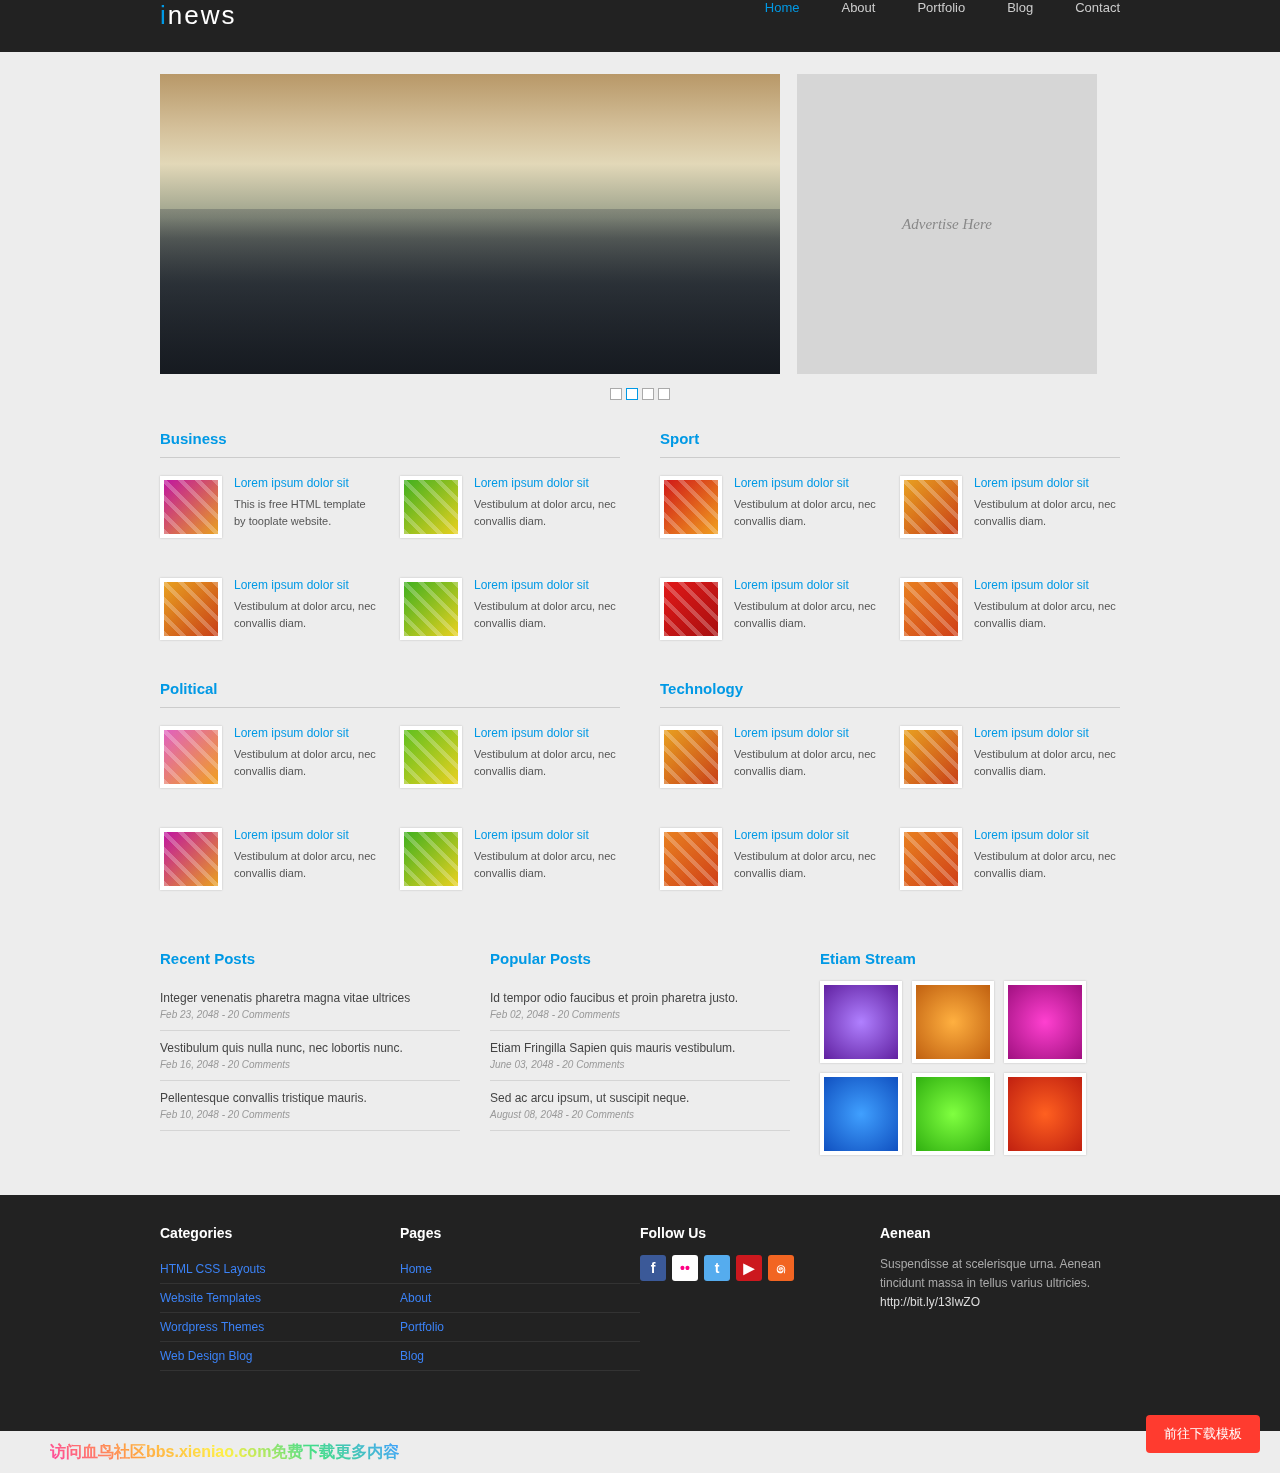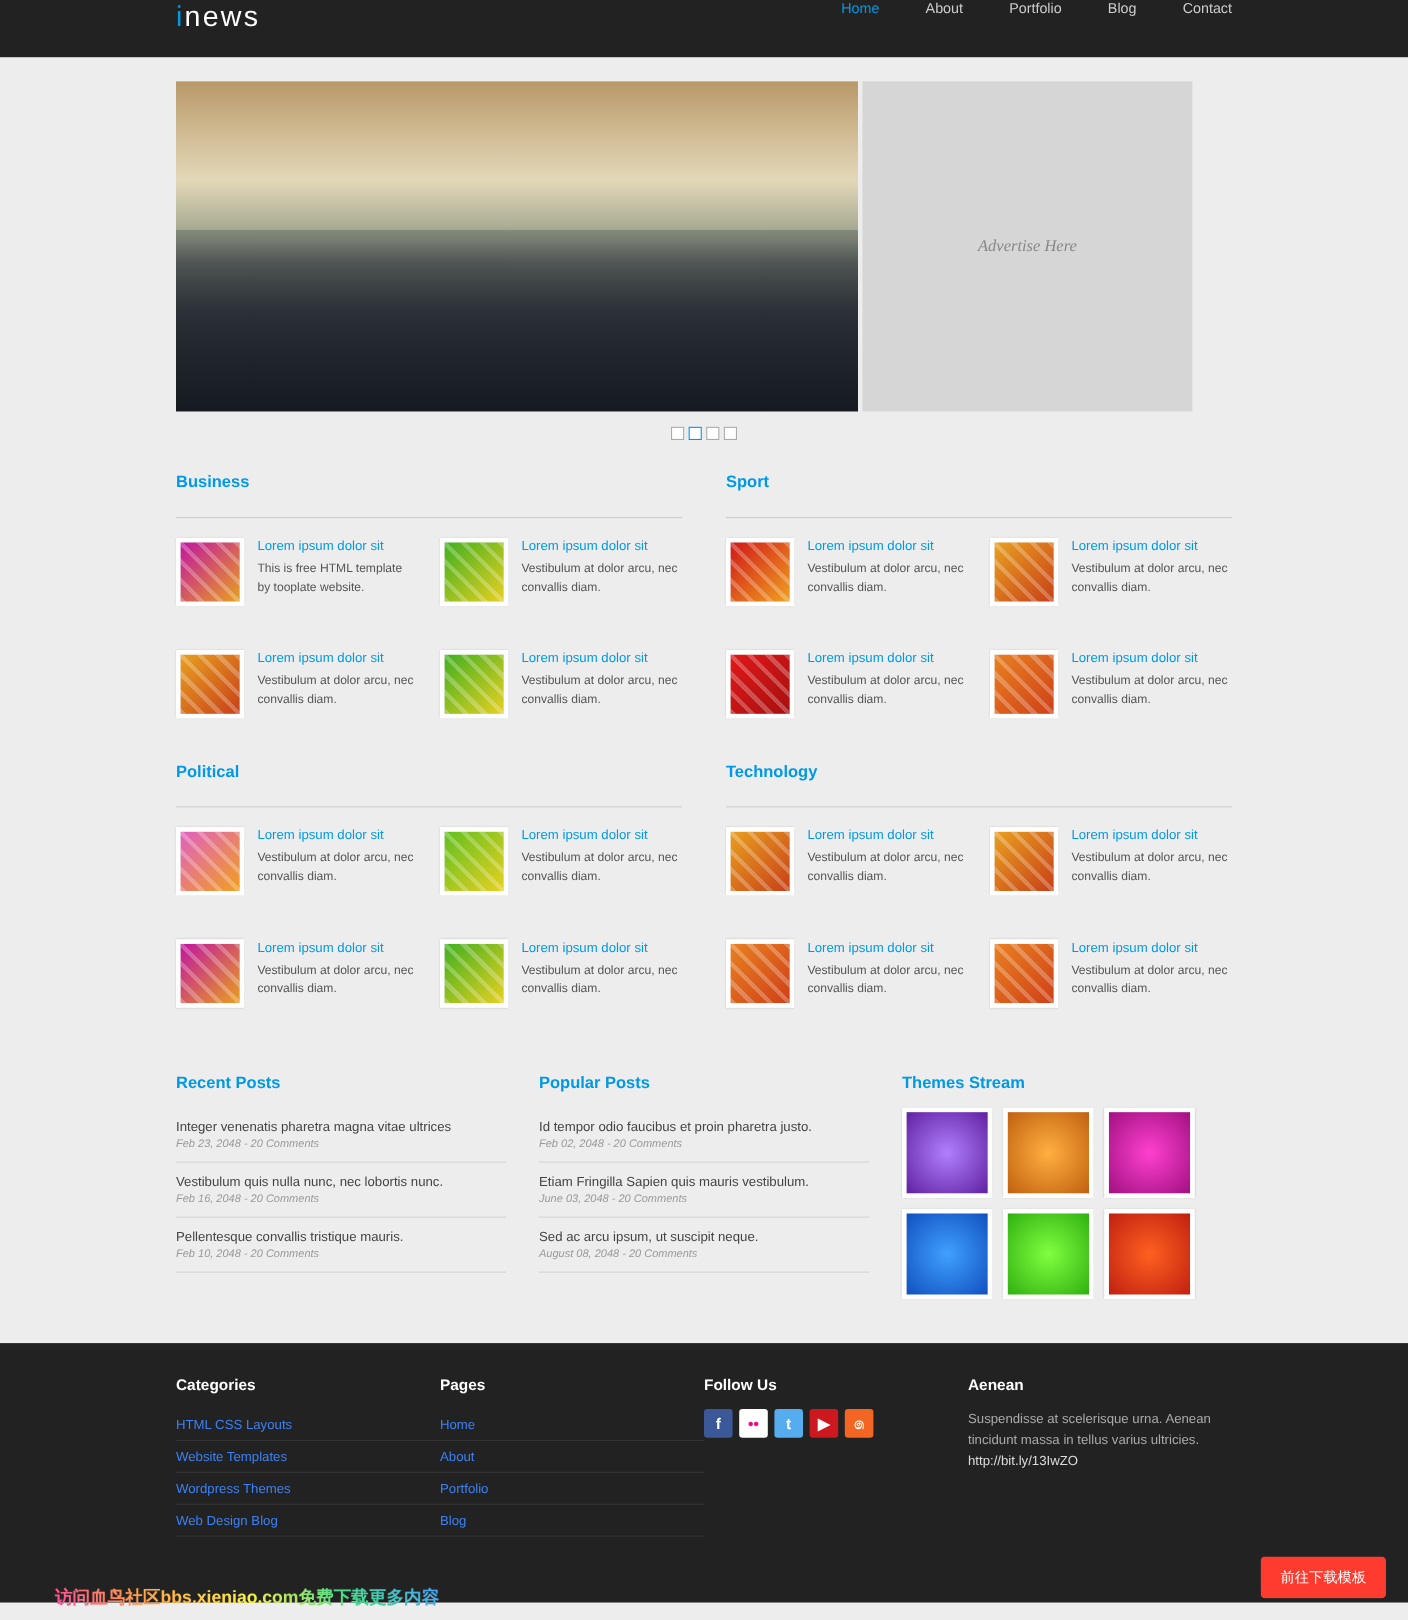--- a/index.html
+++ b/index.html
@@ -6,30 +6,30 @@
 body{font-family:Tahoma,Arial,sans-serif;background:#ededed;color:#333;font-size:12px}
 a{text-decoration:none}
 .header{background:#222;height:52px}
 .container{width:960px;margin:0 auto}
 .header-inner{display:flex;align-items:flex-start;height:52px}
 .logo{font-size:26px;color:#fff;font-weight:300;letter-spacing:2px;font-family:Arial}
 .logo .i{color:#0099e5}
 .nav{margin-left:auto;display:flex;gap:42px}
 .nav a{color:#ccc;font-size:13px}
 .nav a.active{color:#0099e5}
-.hero{display:flex;gap:4px;margin-top:22px}
+.hero{display:flex;gap:17px;margin-top:22px}
 .slider{width:620px;height:300px;background:linear-gradient(180deg,#b89868 0%,#d4c09a 18%,#e2d8b8 30%,#9aa08a 48%,#6a7068 55%,#3a4248 70%,#2a3038 100%);position:relative;overflow:hidden}
 .slider::before{content:"";position:absolute;left:0;bottom:0;width:100%;height:55%;background:linear-gradient(180deg,rgba(58,64,72,0.3),rgba(20,24,30,0.9))}
 .ad{width:300px;height:300px;background:#d6d6d6;display:flex;align-items:center;justify-content:center;color:#888;font-size:15px;font-family:Georgia,serif;font-style:italic}
 .pager{display:flex;gap:4px;justify-content:center;margin:14px 0 30px}
 .pager span{width:12px;height:12px;border:1px solid #aaa;background:#fff}
 .pager span.on{border-color:#0099e5}
 .sections{display:flex;flex-wrap:wrap;gap:40px 40px}
 .section{width:460px}
-.section h2{color:#0099e5;font-size:15px;font-weight:bold;border-bottom:1px solid #ccc;padding-bottom:23px;margin-bottom:18px}
+.section h2{color:#0099e5;font-size:15px;font-weight:bold;border-bottom:1px solid #ccc;padding-bottom:10px;margin-bottom:18px}
 .posts{display:flex;flex-wrap:wrap;gap:40px 20px}
 .post{width:220px;display:flex;gap:12px}
 .thumb{width:62px;height:62px;border:4px solid #fff;box-shadow:0 0 2px rgba(0,0,0,0.2);flex-shrink:0;background:#ccc;position:relative;overflow:hidden}
 .post-body{flex:1}
 .post-title{color:#0099e5;font-size:12px;display:block;margin-bottom:6px}
 .post-text{color:#555;font-size:11px;line-height:1.5}
 .mid{display:flex;gap:30px;margin-top:60px;margin-bottom:40px}
 .col{flex:1}
 .col h2{color:#0099e5;font-size:15px;font-weight:bold;margin-bottom:14px}
 .plist li{list-style:none;border-bottom:1px solid #d5d5d5;padding:10px 0}
@@ -240,21 +240,21 @@
     </div>
     <div class="col">
       <h2>Popular Posts</h2>
       <ul class="plist" id="popular">
           <li><a>Id tempor odio faucibus et proin pharetra justo.</a><div class="meta">Feb 02, 2048 - 20 Comments</div></li>
           <li><a>Etiam Fringilla Sapien quis mauris vestibulum.</a><div class="meta">June 03, 2048 - 20 Comments</div></li>
           <li><a>Sed ac arcu ipsum, ut suscipit neque.</a><div class="meta">August 08, 2048 - 20 Comments</div></li>
         </ul>
     </div>
     <div class="col">
-      <h2>Themes Stream</h2>
+      <h2>Etiam Stream</h2>
       <div class="flickr">
         <span class="f1"></span>
         <span class="f2"></span>
         <span class="f3"></span>
         <span class="f4"></span>
         <span class="f5"></span>
         <span class="f6"></span>
       </div>
     </div>
   </div>

